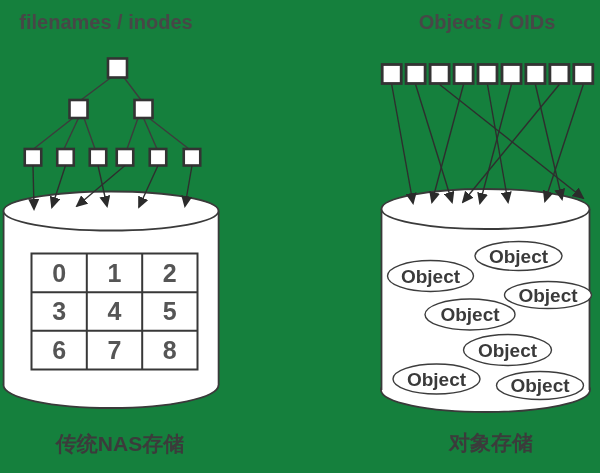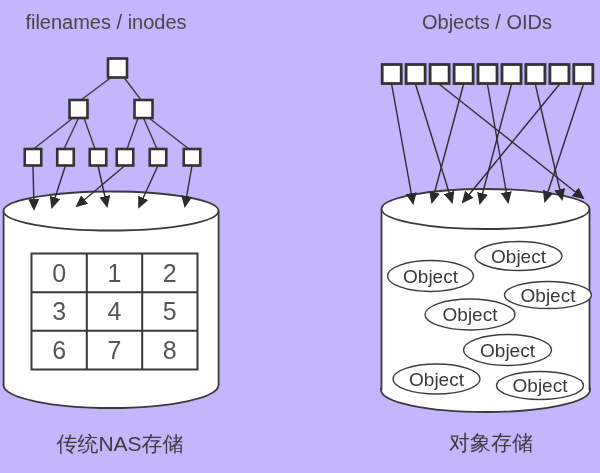--- a/index.html
+++ b/index.html
@@ -1,21 +1,22 @@
 <!DOCTYPE html>
 <html><head>
 <meta charset="utf-8">
 <style>
   html,body{margin:0;padding:0;background:#ffffff;}
   .canvas{
     position:relative;
     width:600px;height:473px;
-    background:#c4b5fd;
+    background:#15803d;
     font-family:"Liberation Sans", sans-serif;
     overflow:hidden;
+    font-weight:bold;
   }
   svg{display:block;}
   text{fill:#454545;}
   .title-text{font-size:20px;fill:#474747;}
   .caption-text{font-size:21px;fill:#3b3b3b;}
   .grid-num{font-size:25px;fill:#555555;}
   .obj-label{font-size:19px;fill:#3a3a3a;}
 </style>
 </head>
 <body>

